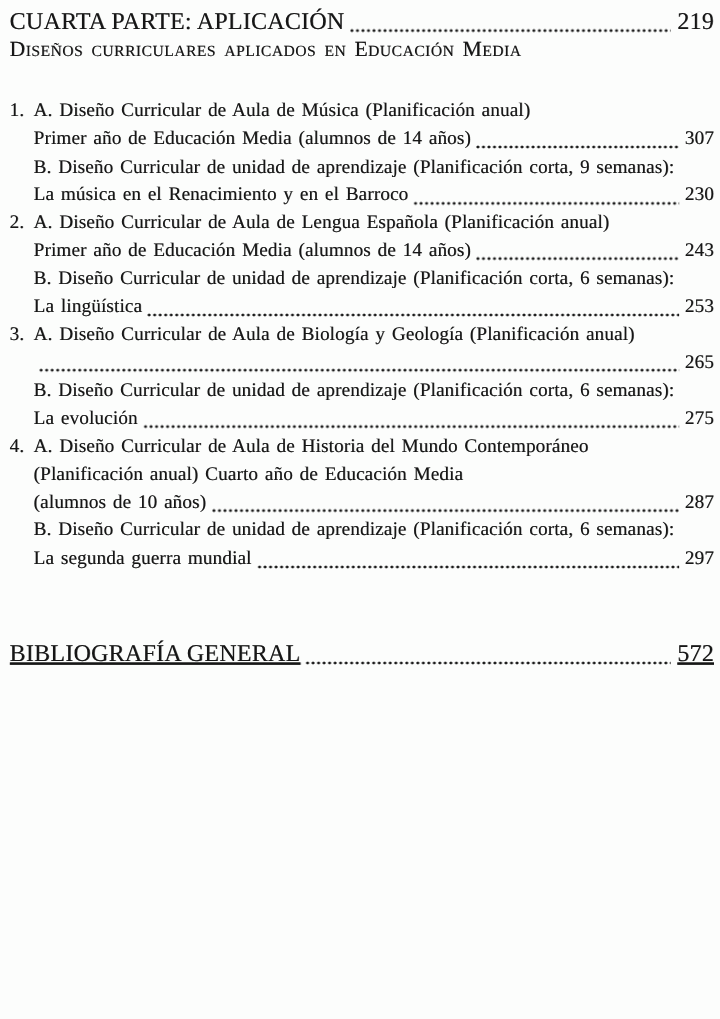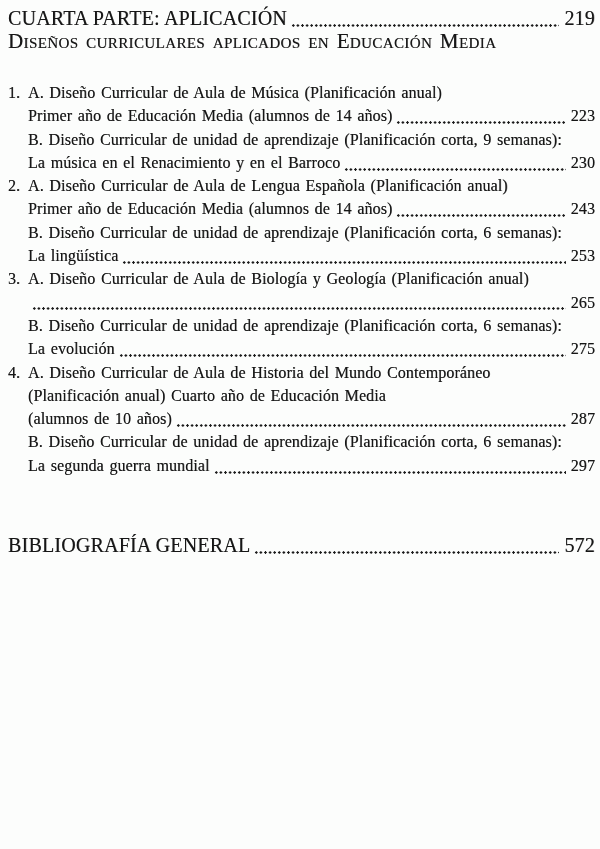--- a/index.html
+++ b/index.html
@@ -23,21 +23,21 @@
     white-space: nowrap;
     overflow: hidden;
   }
   .header-row {
     font-size: 20px;
     line-height: 24px;
     letter-spacing: 0.2px;
   }
   .subtitle {
     font-variant: small-caps;
-    font-size: 21px;
+    font-size: 18px;
     line-height: 22px;
     letter-spacing: 0.4px;
     word-spacing: 2px;
   }
   .entries { margin-top: 29px; }
   .body-row {
     font-size: 16px;
     line-height: 23.3px;
     word-spacing: 1.5px;
     letter-spacing: 0.1px;
@@ -53,20 +53,21 @@
     background-size: 4.6px 5px;
     background-repeat: repeat-x;
     background-position: left center;
   }
   .page-num { text-align: center; }
   .biblio-row {
     margin-top: 56px;
     font-size: 20px;
     line-height: 24px;
     letter-spacing: 0.2px;
+    text-decoration: underline;
   }
 </style>
 </head>
 <body>
 
 <div class="page">
 
   <div class="toc-row header-row">
     <span>CUARTA PARTE: APLICACIÓN</span>
     <span class="leader"></span>
@@ -77,21 +78,21 @@
 
   <div class="entries">
       <div class="toc-row body-row">
         <span class="num">1.</span>
         <span>A. Diseño Curricular de Aula de Música (Planificación anual)</span>
       </div>
       <div class="toc-row body-row">
         <span class="num"></span>
         <span>Primer año de Educación Media (alumnos de 14 años)</span>
         <span class="leader"></span>
-        <span class="page-num">223</span>
+        <span class="page-num">307</span>
       </div>
       <div class="toc-row body-row">
         <span class="num"></span>
         <span>B. Diseño Curricular de unidad de aprendizaje (Planificación corta, 9 semanas):</span>
       </div>
       <div class="toc-row body-row">
         <span class="num"></span>
         <span>La música en el Renacimiento y en el Barroco</span>
         <span class="leader"></span>
         <span class="page-num">230</span>

